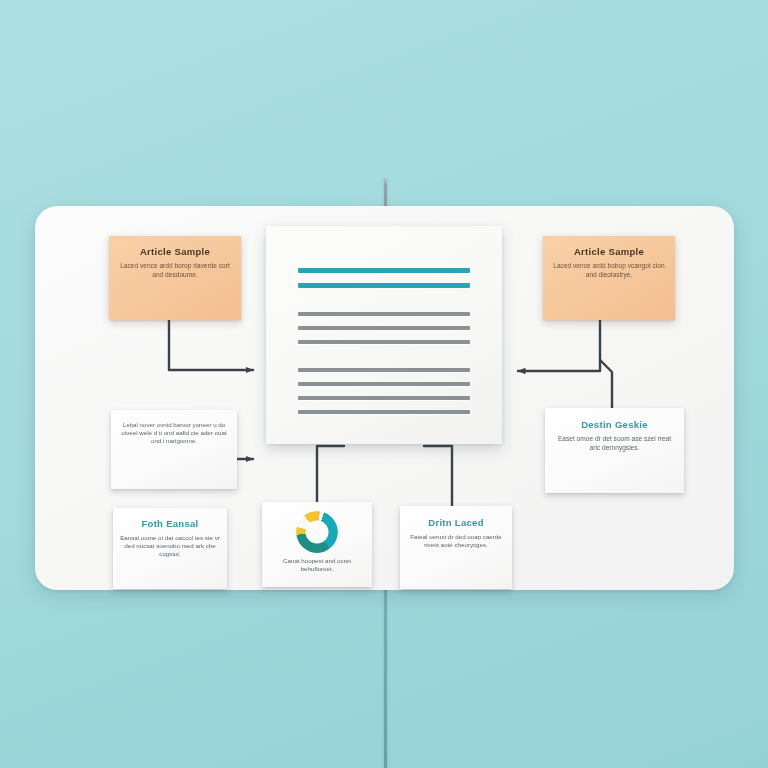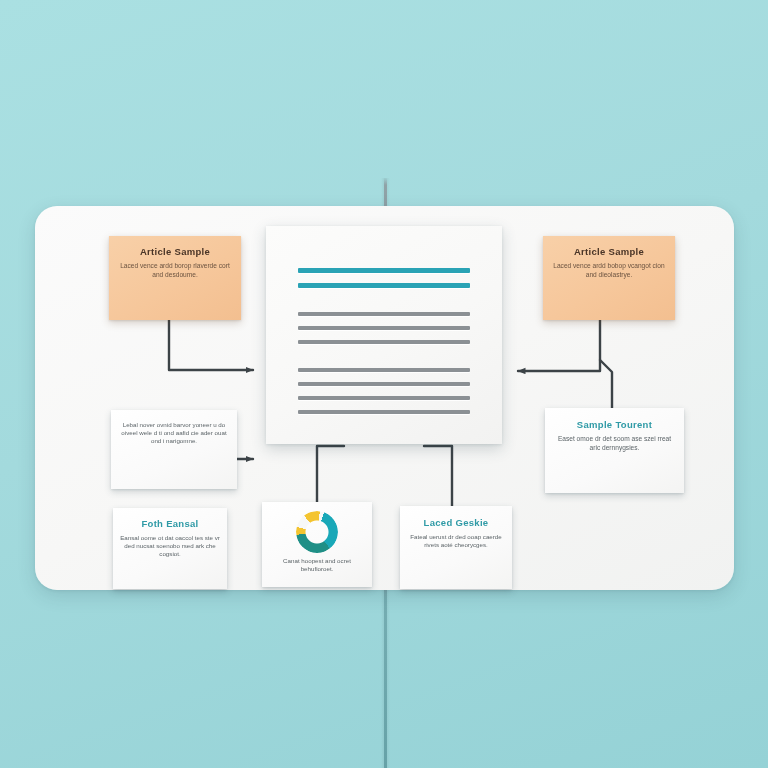--- a/index.html
+++ b/index.html
@@ -244,34 +244,34 @@
       <div class="doc-line body"></div>
       <div class="doc-line body"></div>
     </div>
   </div>
 
   <div class="card white" id="card-note-left">
     <p class="card-body t-body-sm mock">Lebal nover ovnid barvor yoneer u do oiveel wele d ti ond aafid cie ader ouat ond i narigomne.</p>
   </div>
 
   <div class="card white" id="card-design-right">
-    <p class="card-title teal t-title mock-title">Sample Tourent</p>
+    <p class="card-title teal t-title mock-title">Destin Geskie</p>
     <p class="card-body t-body mock">Easet omoe dr det soom ase szei rreat aric dernnygsies.</p>
   </div>
 
   <div class="card white" id="card-path-source">
     <p class="card-title teal t-title mock-title">Foth Eansal</p>
     <p class="card-body t-body-sm mock">Eansal oome ot dat oaccol tes ste vr ded nucsat soenobo rsed ark che cogsiot.</p>
   </div>
 
   <div class="card white" id="card-chart">
     <div class="donut-wrap">
       <div class="donut"></div>
     </div>
     <p class="card-body t-body-sm mock">Canat hoopest and ocret behufioroet.</p>
   </div>
 
   <div class="card white" id="card-brief">
-    <p class="card-title teal t-title mock-title">Laced Geskie</p>
+    <p class="card-title teal t-title mock-title">Dritn Laced</p>
     <p class="card-body t-body-sm mock">Fateal uerust dr ded ooap caerde rivets aoté cheorycges.</p>
   </div>
 
 </div>
 
 </body></html>

